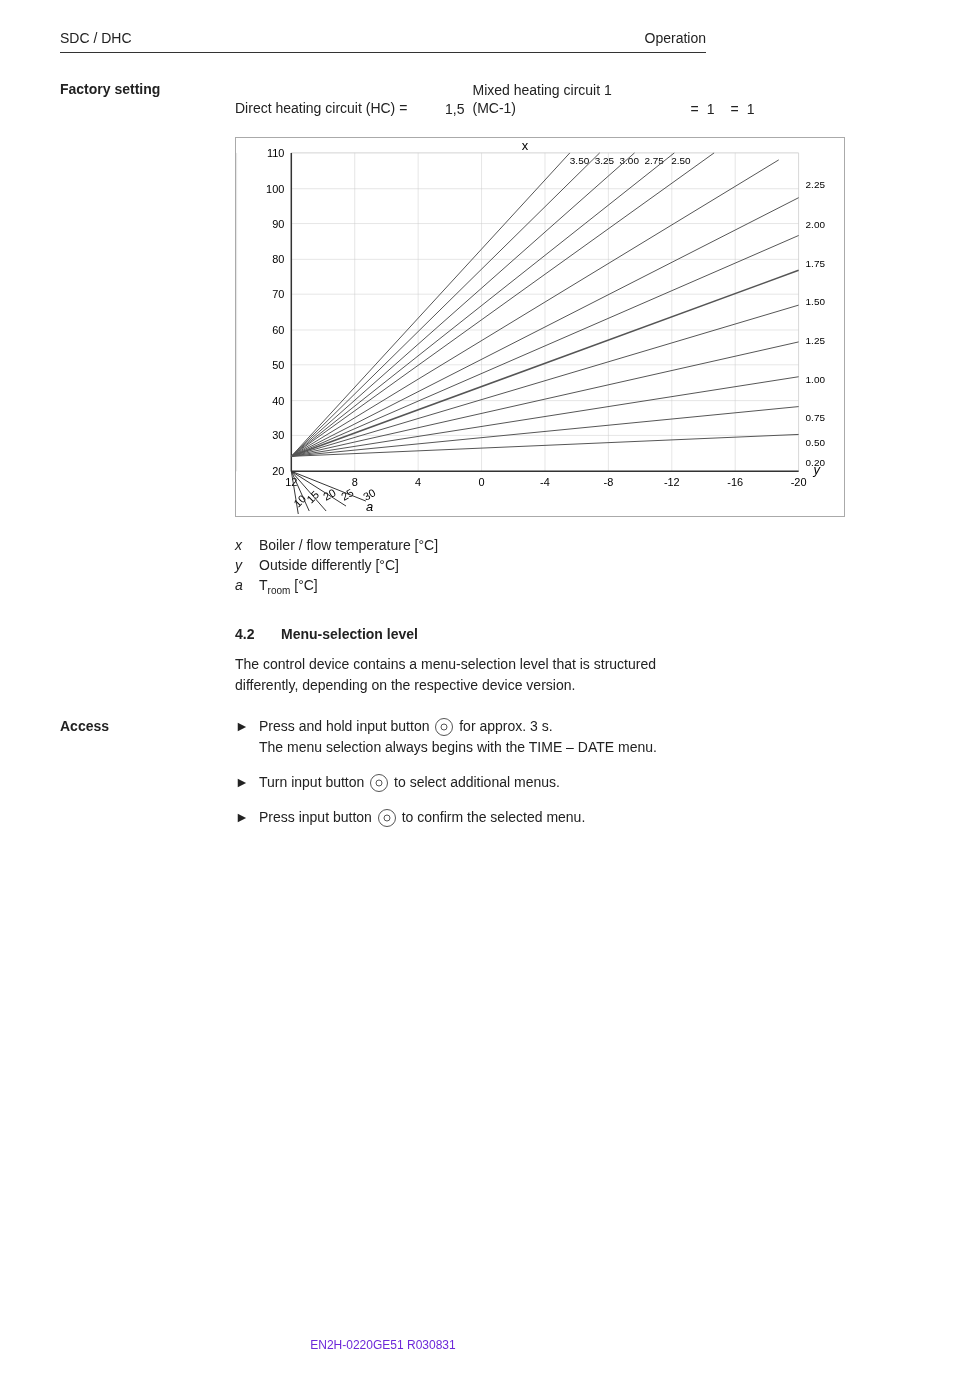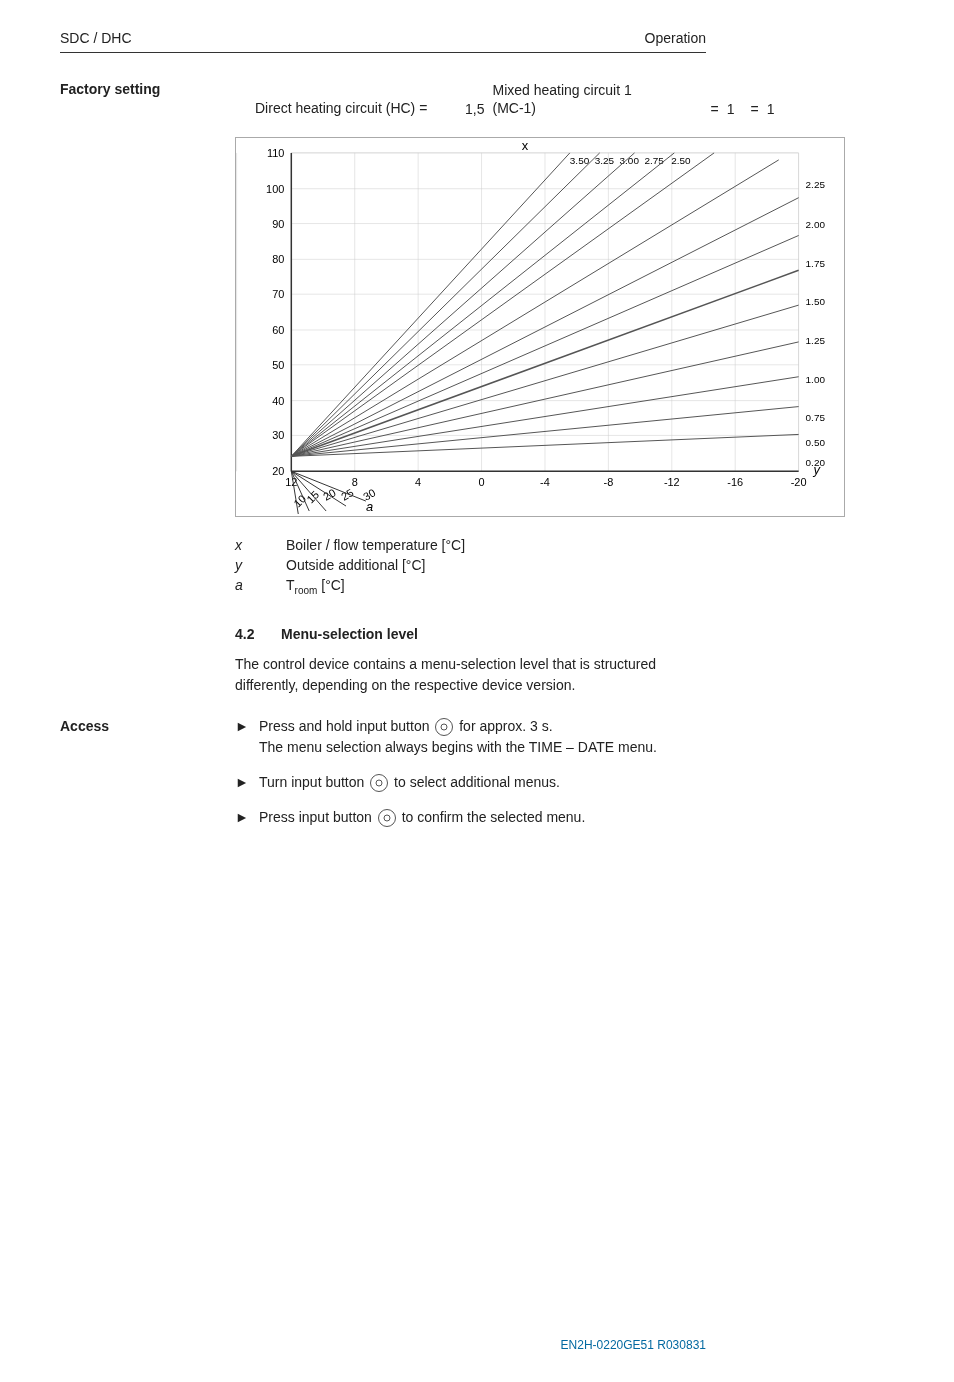--- a/index.html
+++ b/index.html
@@ -23,21 +23,20 @@
       justify-content: space-between;
       align-items: flex-start;
       padding-bottom: 6px;
       border-bottom: 1px solid #333;
       margin-bottom: 28px;
     }
     .factory-section {
       display: flex;
       flex-direction: row;
       margin-bottom: 20px;
-      gap: 20px;
     }
     .factory-label {
       font-weight: bold;
       min-width: 175px;
       font-size: 14px;
       padding-top: 0;
     }
     .factory-values {
       display: flex;
       flex-direction: row;
@@ -81,21 +80,20 @@
       align-items: baseline;
       margin-bottom: 4px;
       font-size: 14px;
     }
     .legend-key {
       min-width: 24px;
       font-style: italic;
     }
     .legend-desc {
       font-size: 14px;
-      margin-left: 27px;
     }
     .legend-desc sub {
       font-size: 10px;
     }
     .section-header {
       display: flex;
       align-items: center;
       gap: 16px;
       margin-bottom: 12px;
     }
@@ -162,23 +160,23 @@
       height: 5px;
       border: 1px solid #555;
       border-radius: 50%;
     }
     .footer {
       position: absolute;
       bottom: 30px;
       left: 60px;
       right: 60px;
       display: flex;
-      justify-content: flex-end;
+      justify-content: center;
       font-size: 12px;
-      color: #0369a1;
+      color: #6d28d9;
     }
   </style>
 </head>
 <body>
 
 <div class="page">
 
   <div class="header">
     <span>SDC / DHC</span>
     <span>Operation</span>
@@ -323,21 +321,21 @@
     </svg>
   </div>
 
   <div class="legend-section">
     <div class="legend-row">
       <span class="legend-key">x</span>
       <span class="legend-desc">Boiler / flow temperature [°C]</span>
     </div>
     <div class="legend-row">
       <span class="legend-key">y</span>
-      <span class="legend-desc">Outside additional [°C]</span>
+      <span class="legend-desc">Outside differently [°C]</span>
     </div>
     <div class="legend-row">
       <span class="legend-key">a</span>
       <span class="legend-desc">T<sub>room</sub> [°C]</span>
     </div>
   </div>
 
   <div style="margin-left: 175px; margin-bottom: 20px;">
     <div class="section-header">
       <span class="section-number">4.2</span>

